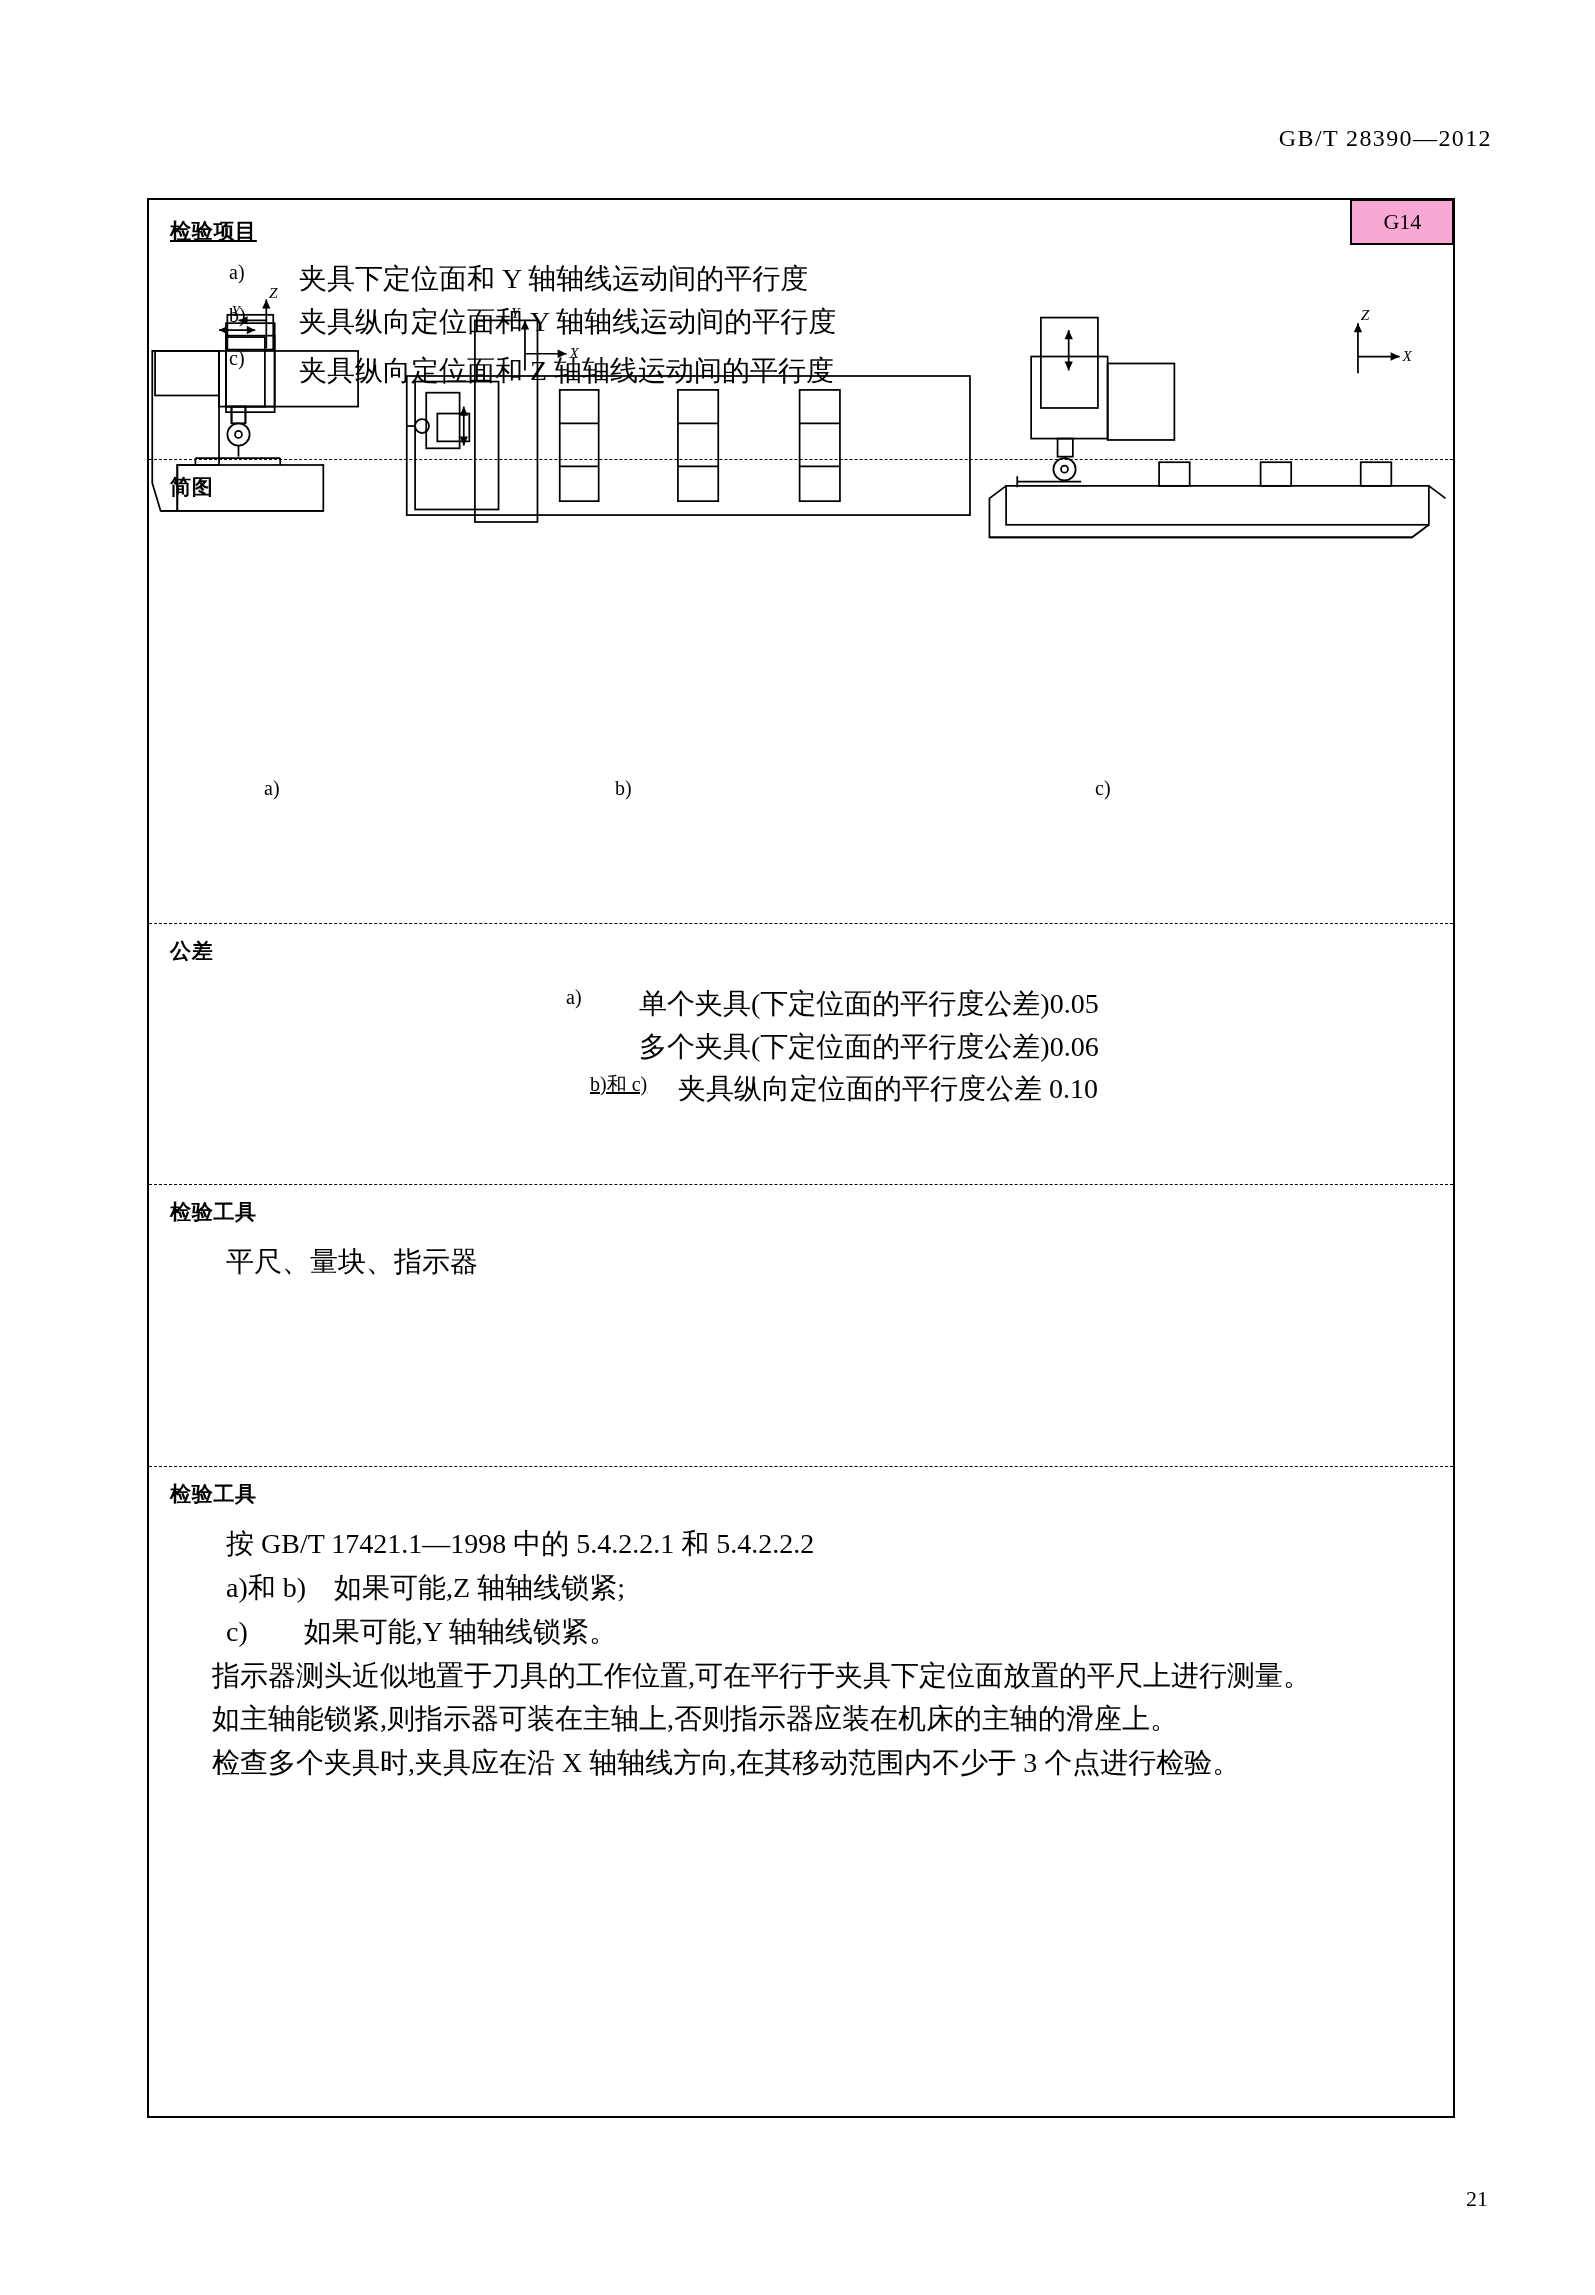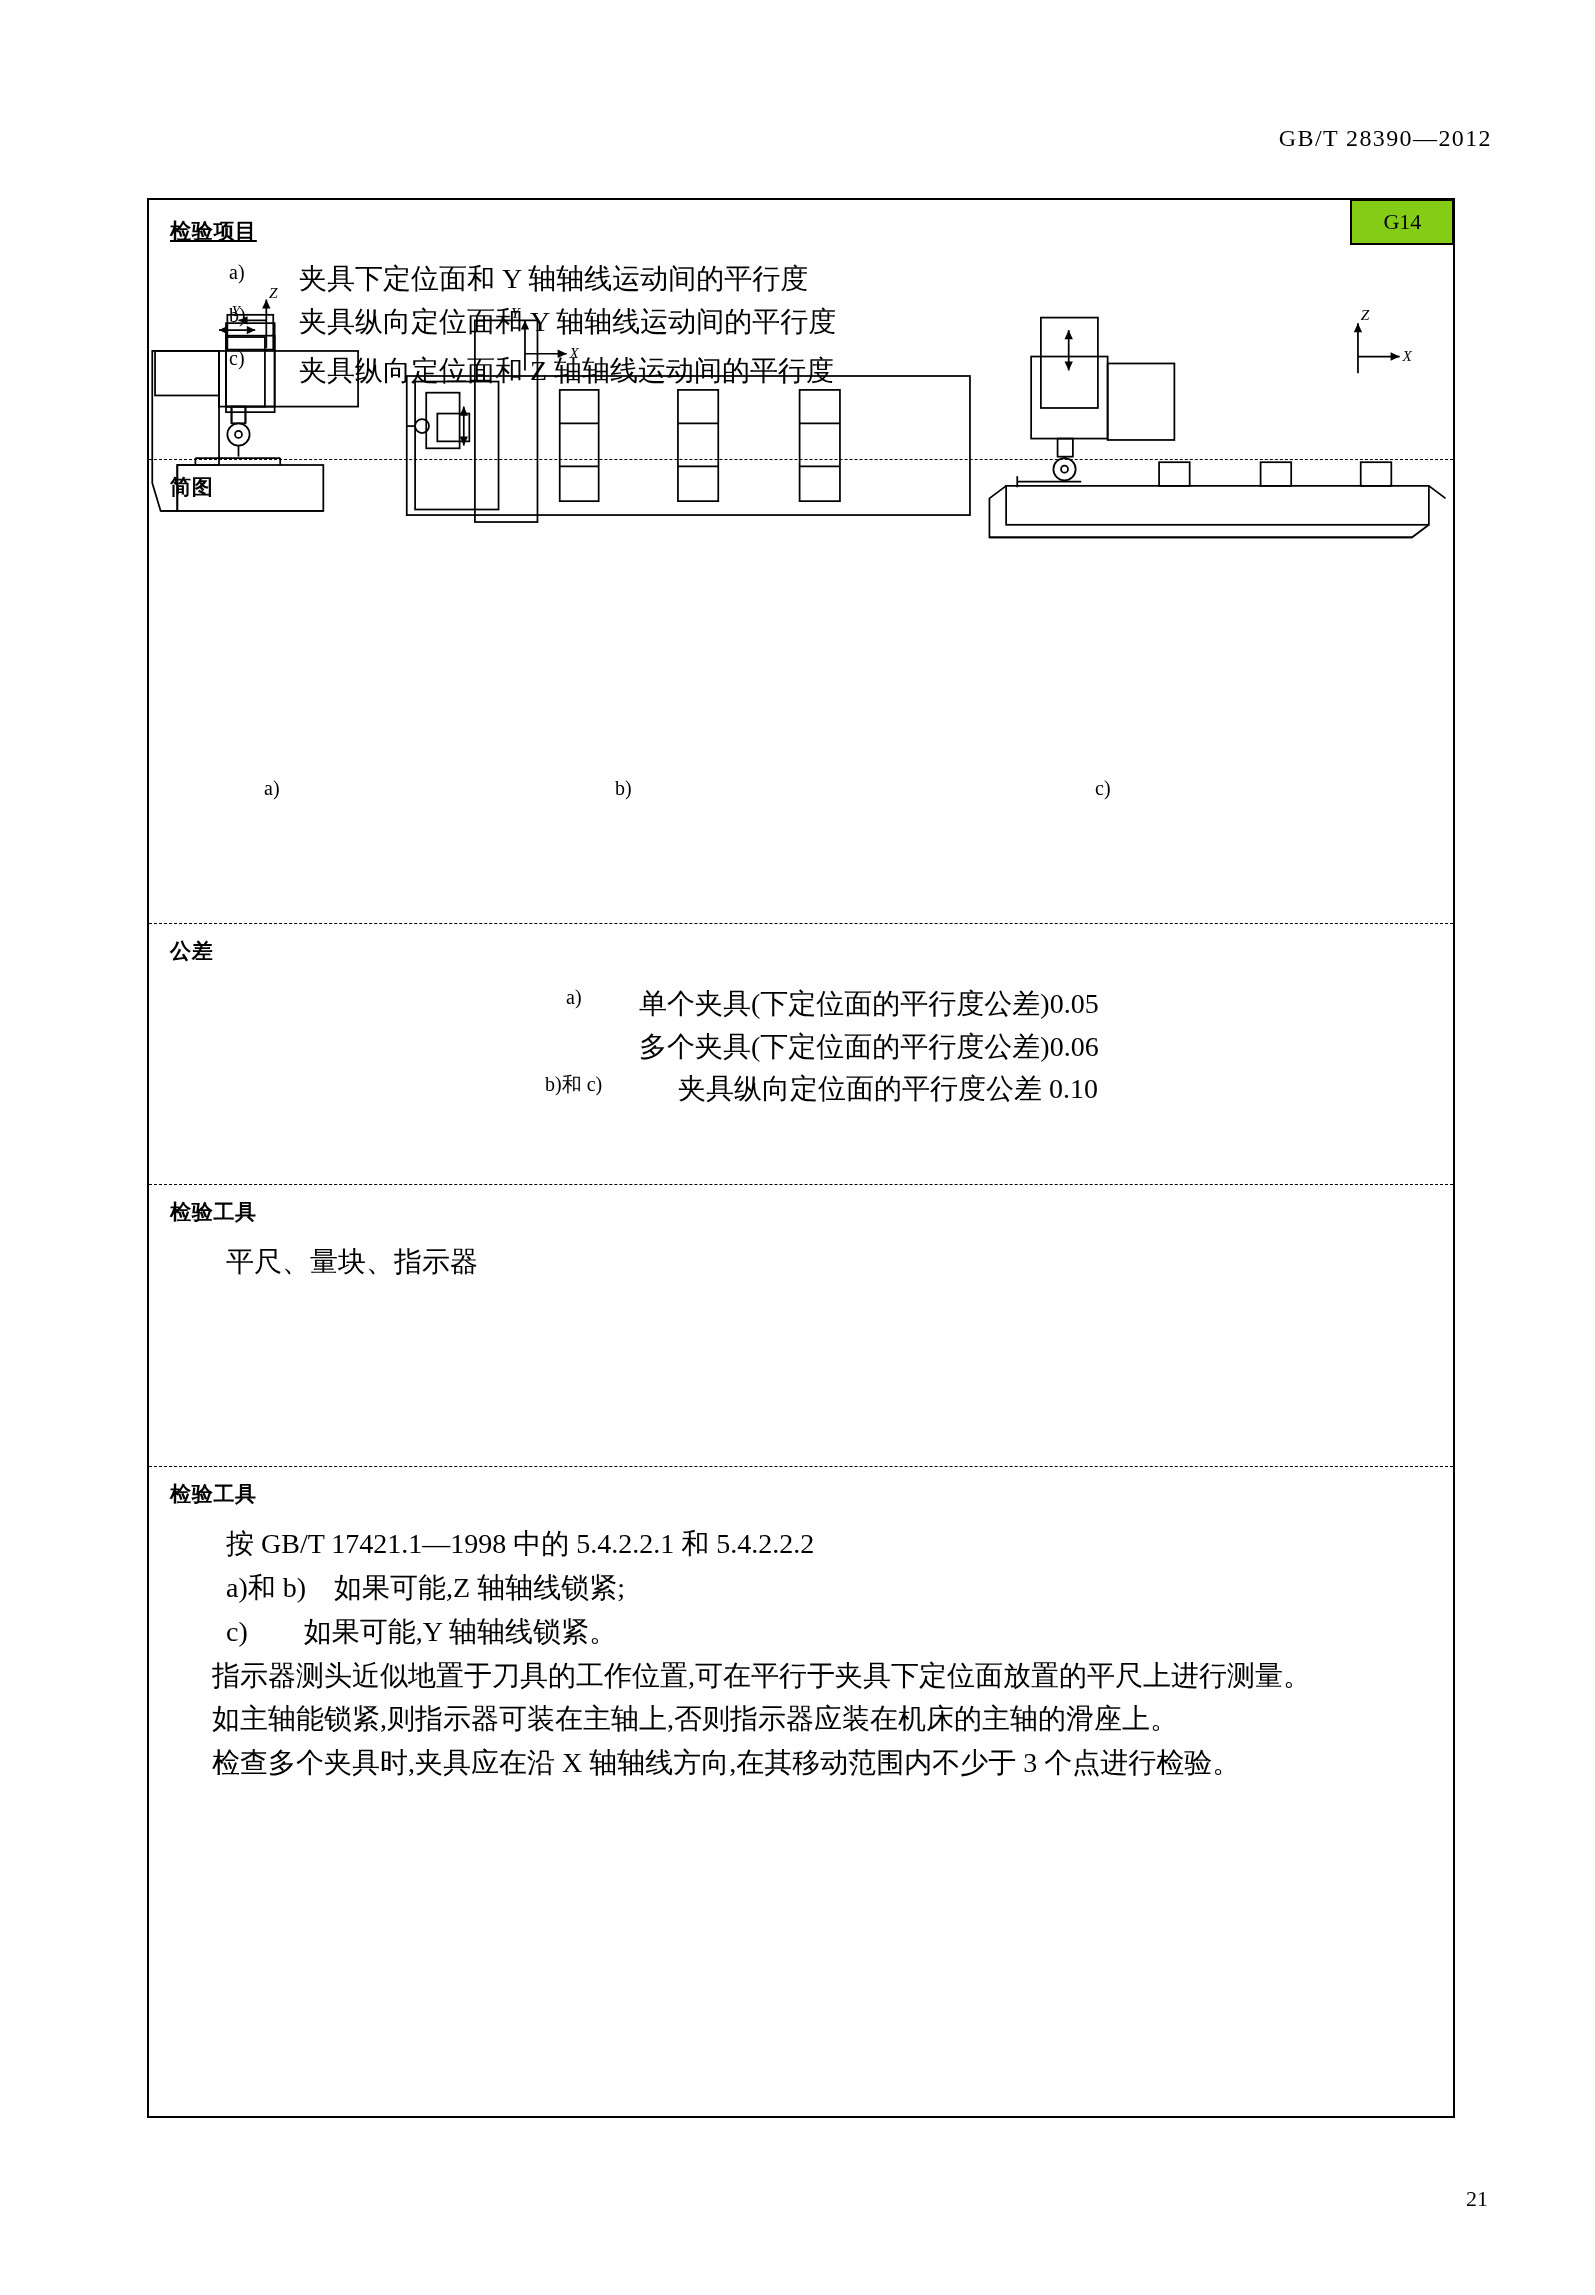--- a/index.html
+++ b/index.html
@@ -73,21 +73,21 @@
     top: -1.4px;
     width: 104px;
     height: 46px;
     border: 2.1px solid #000;
     box-sizing: border-box;
     display: flex;
     align-items: center;
     justify-content: center;
     font-size: 22px;
     font-family: "Liberation Serif", serif;
-    background: #84cc16;
+    background: #f9a8d4;
     margin-left: 48px;
   }
   .item-label {
     position: absolute;
     font-size: 20px;
     font-family: "Liberation Serif", serif;
   }
   .diagram-area {
     position: absolute;
     left: 0;
@@ -241,21 +241,21 @@
     <div class="cap" style="left:466px; top:577px;">b)</div>
     <div class="cap" style="left:946px; top:577px;">c)</div>
 
     <div class="sep" style="top:723px;"></div>
 
     <div class="sect-title" style="left:21px; top:737px;">公差</div>
 
     <div class="item-label" style="left:417px; top:786px;">a)</div>
     <div class="txt" style="left:490px; top:785px;">单个夹具(下定位面的平行度公差)0.05</div>
     <div class="txt" style="left:490px; top:828px;">多个夹具(下定位面的平行度公差)0.06</div>
-    <div class="item-label" style="left:396px; top:871px;">b)和 c)</div>
+    <div class="item-label" style="left:441px; top:871px;text-decoration:underline;">b)和 c)</div>
     <div class="txt" style="left:529px; top:870px;">夹具纵向定位面的平行度公差 0.10</div>
 
     <div class="sep" style="top:984px;"></div>
 
     <div class="sect-title" style="left:21px; top:998px;">检验工具</div>
     <div class="txt" style="left:77px; top:1043px;">平尺、量块、指示器</div>
 
     <div class="sep" style="top:1266px;"></div>
 
     <div class="sect-title" style="left:21px; top:1280px;">检验工具</div>

